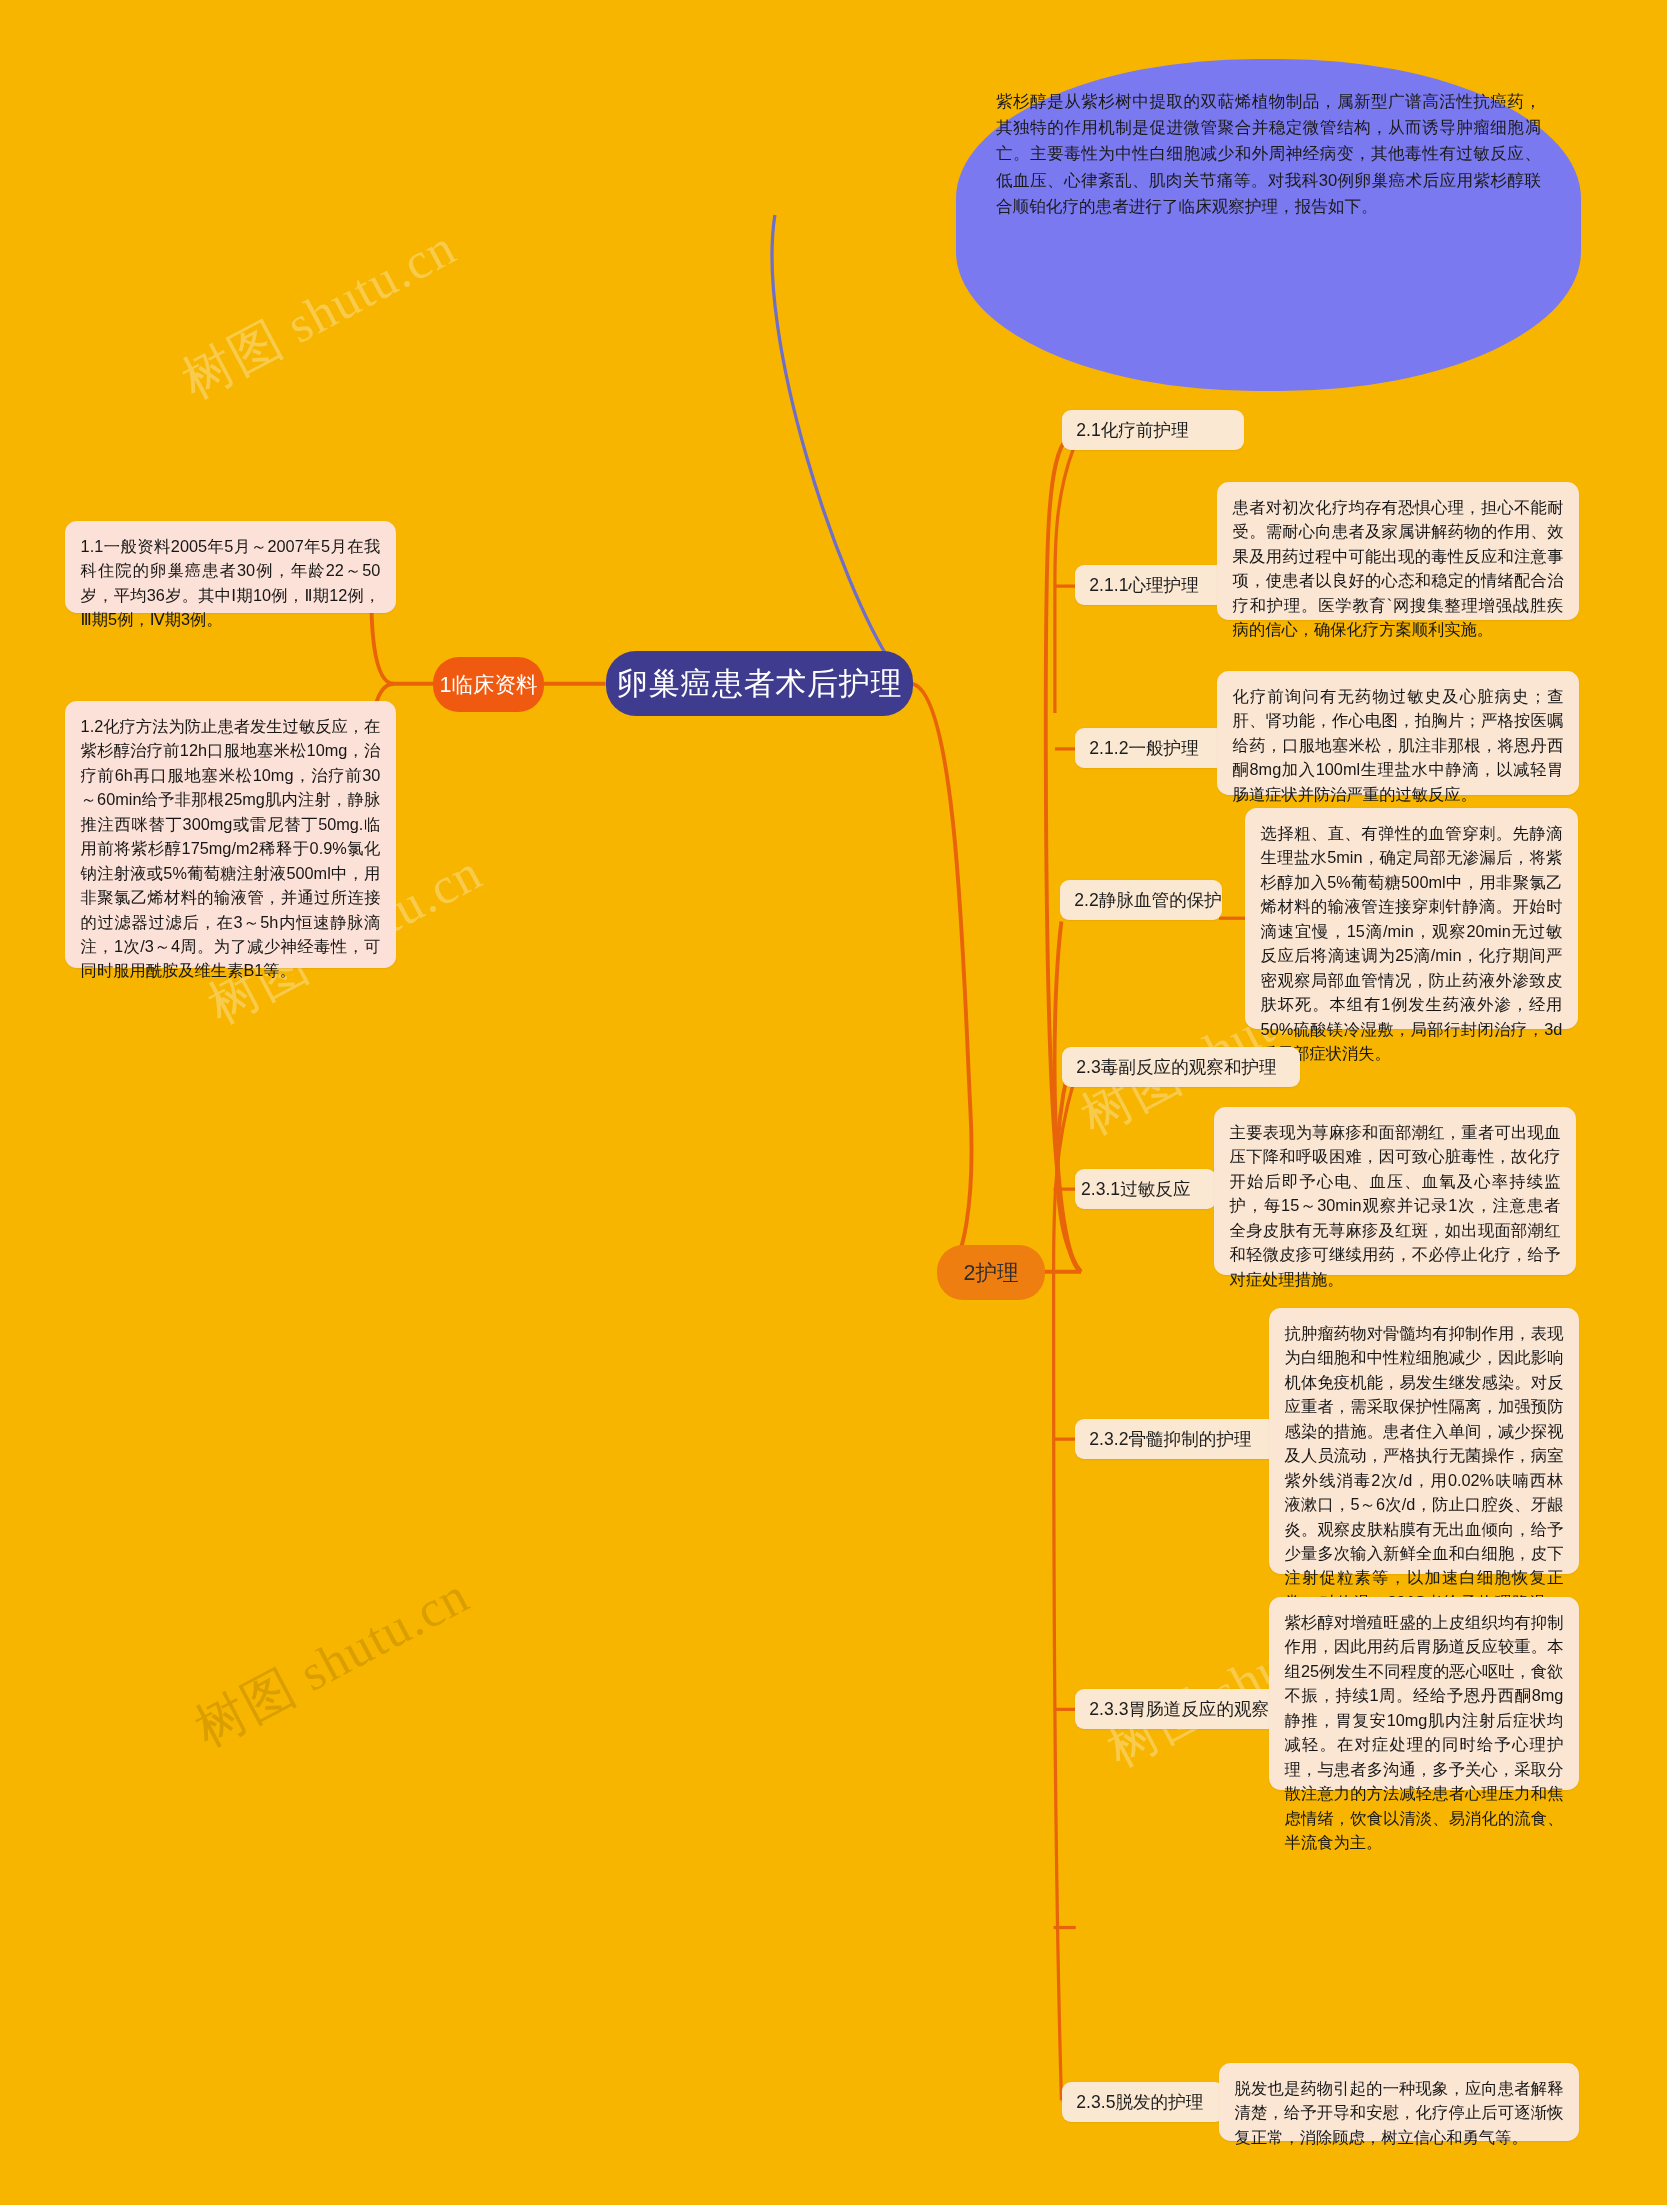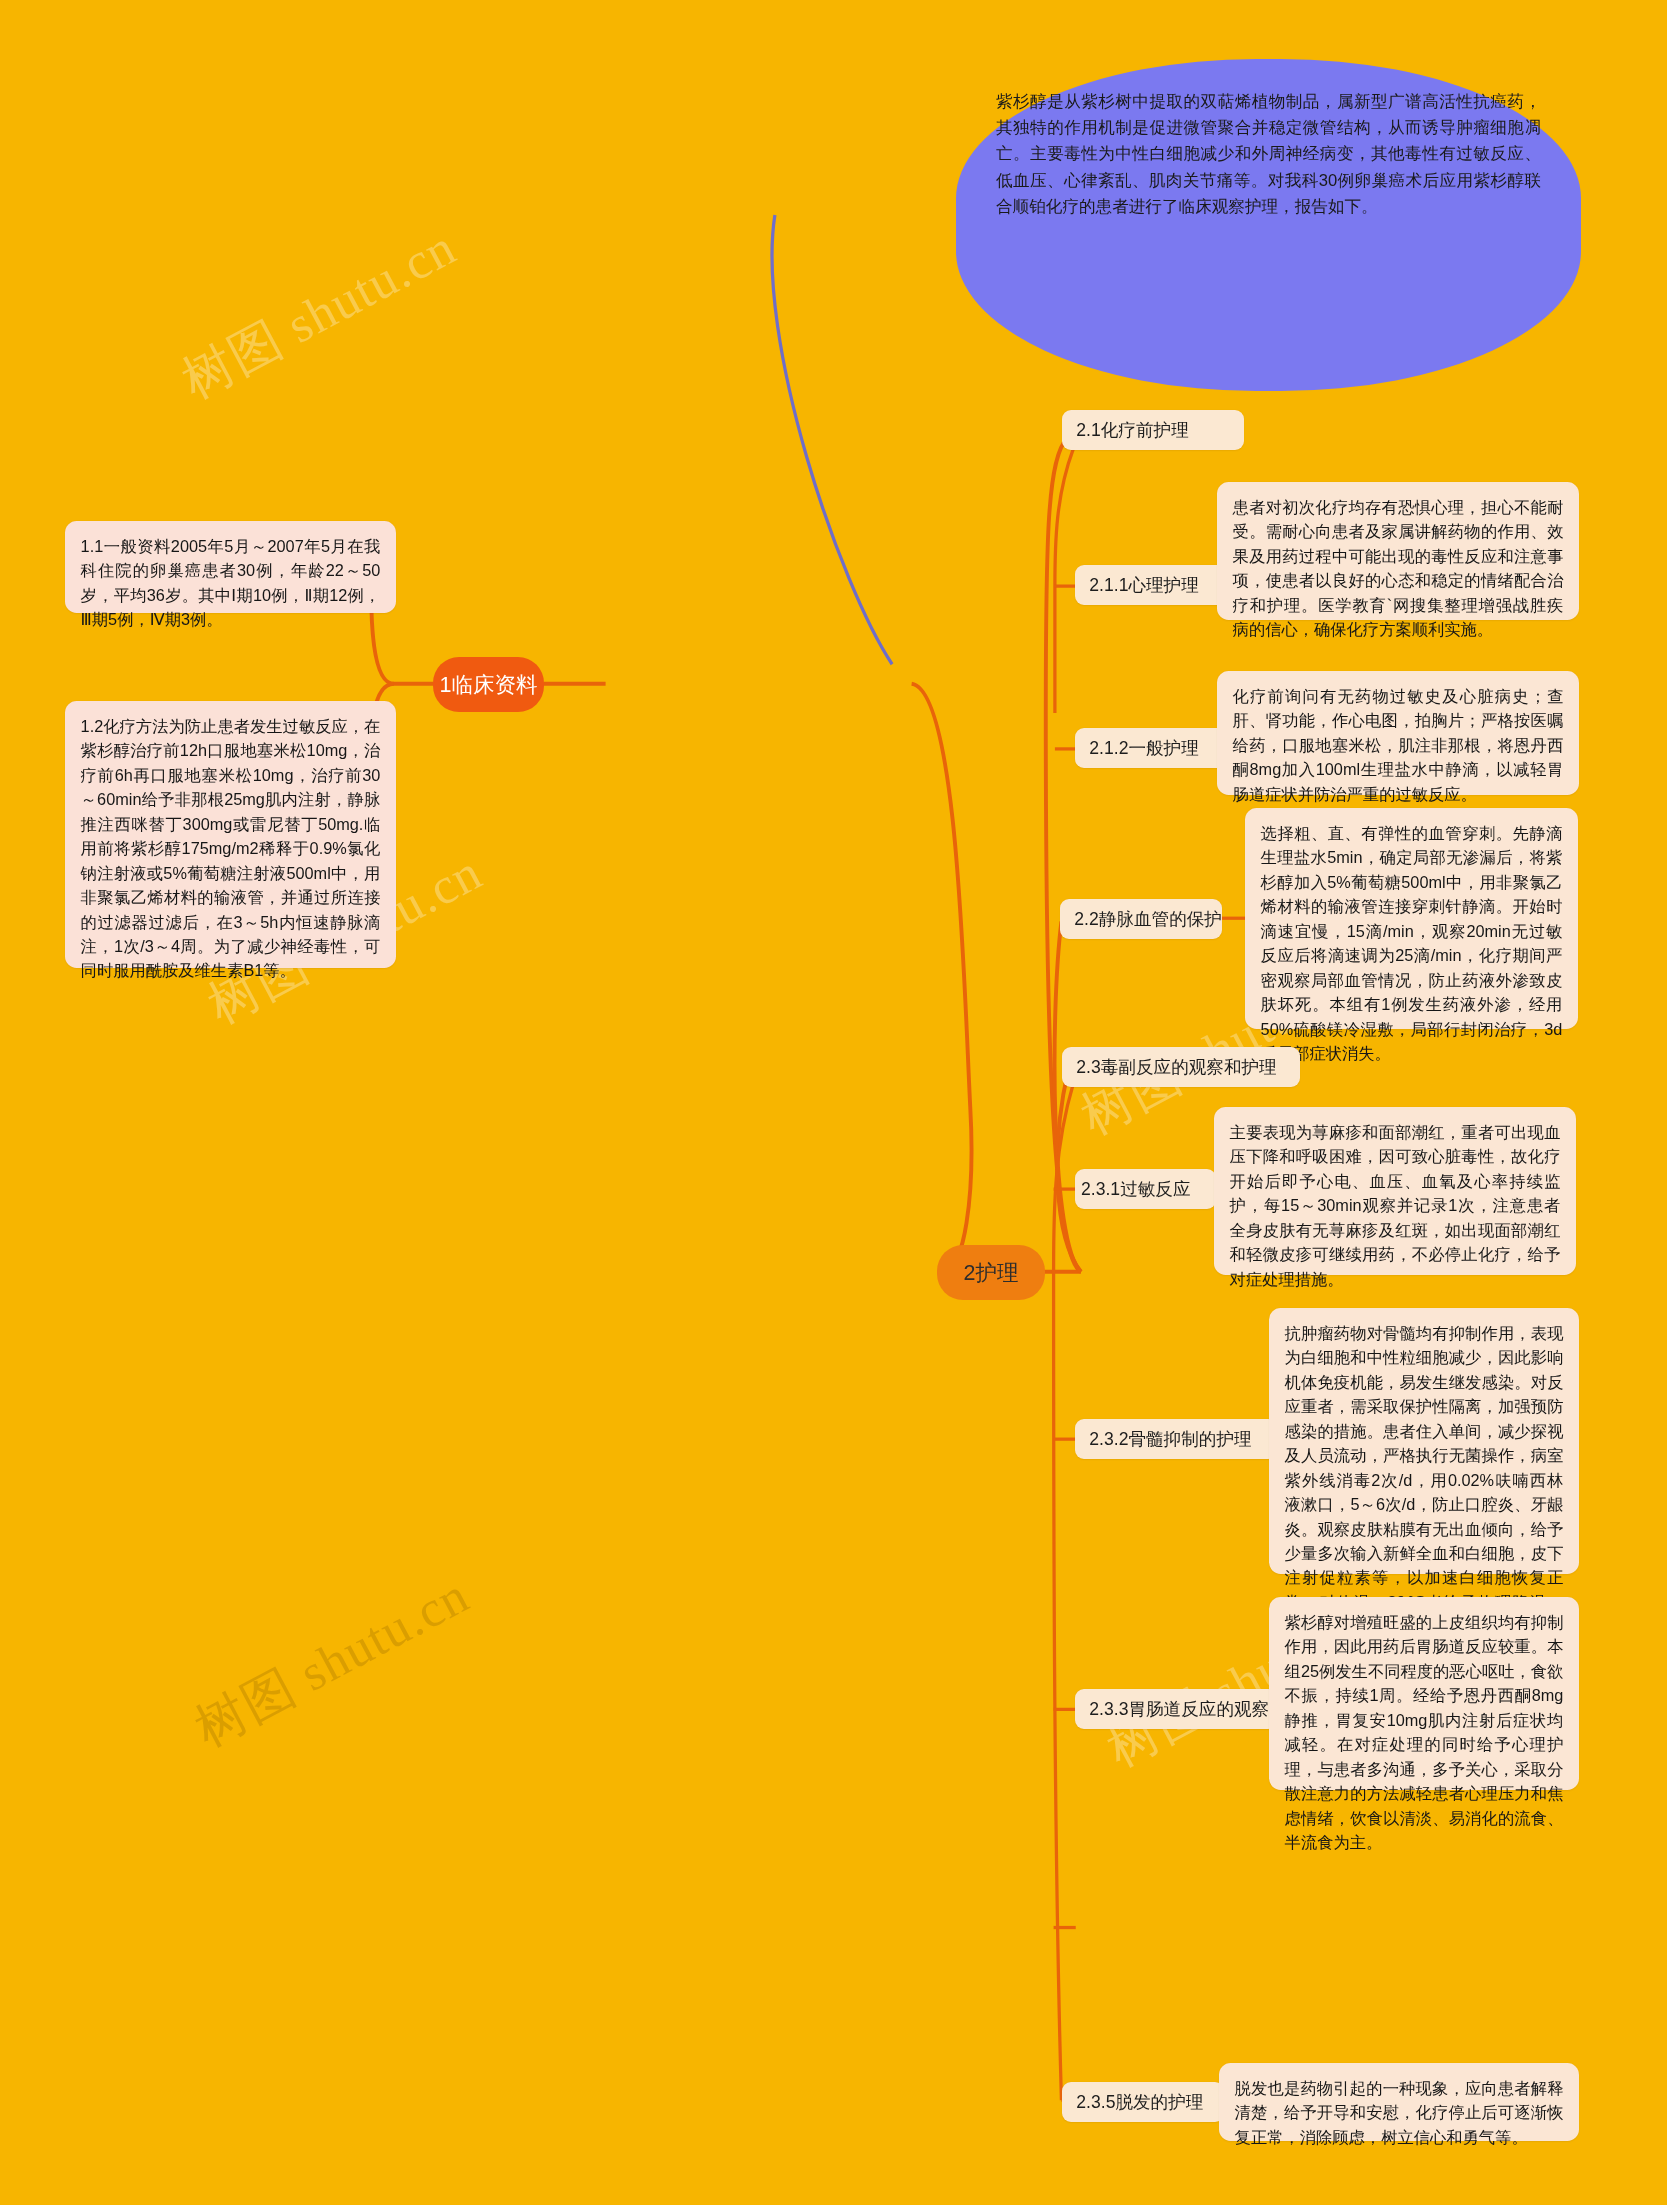--- a/index.html
+++ b/index.html
@@ -175,20 +175,23 @@
   <div class="wm" style="left:1068px; top:215px;">树图 shutu.cn</div>
   <div class="wm" style="left:195px; top:905px;">树图 shutu.cn</div>
   <div class="wm" style="left:1068px; top:1016px;">树图 shutu.cn</div>
   <div class="wm dark" style="left:182px; top:1628px;">树图 shutu.cn</div>
   <div class="wm" style="left:1094px; top:1648px;">树图 shutu.cn</div>
 
   <div class="node summary-ellipse" style="left:956px; top:59px; width:625px; height:332px;">
     <span>紫杉醇是从紫杉树中提取的双萜烯植物制品，属新型广谱高活性抗癌药，其独特的作用机制是促进微管聚合并稳定微管结构，从而诱导肿瘤细胞凋亡。主要毒性为中性白细胞减少和外周神经病变，其他毒性有过敏反应、低血压、心律紊乱、肌肉关节痛等。对我科30例卵巢癌术后应用紫杉醇联合顺铂化疗的患者进行了临床观察护理，报告如下。</span>
   </div>
 
+  <div class="node root-node" style="left:606px; top:651px; width:307px; height:65px;">
+    <span>卵巢癌患者术后护理</span>
+  </div>
 
   <div class="node branch-node hot" style="left:433px; top:657px; width:111px; height:55px;">
     <span>1临床资料</span>
   </div>
 
   <div class="node detail-box pinkish" style="left:65px; top:521px; width:331px; height:92px;">
     <span>1.1一般资料2005年5月～2007年5月在我科住院的卵巢癌患者30例，年龄22～50岁，平均36岁。其中Ⅰ期10例，Ⅱ期12例，Ⅲ期5例，Ⅳ期3例。</span>
   </div>
 
   <div class="node detail-box pinkish" style="left:65px; top:657px; width:331px; height:267px;margin-top:44px;">
@@ -210,21 +213,21 @@
     <span>患者对初次化疗均存有恐惧心理，担心不能耐受。需耐心向患者及家属讲解药物的作用、效果及用药过程中可能出现的毒性反应和注意事项，使患者以良好的心态和稳定的情绪配合治疗和护理。医学教育`网搜集整理增强战胜疾病的信心，确保化疗方案顺利实施。</span>
   </div>
 
   <div class="node label-chip" style="left:1075px; top:728px; width:169px; height:40px;">
     <span>2.1.2一般护理</span>
   </div>
   <div class="node detail-box" style="left:1217px; top:671px; width:362px; height:124px;">
     <span>化疗前询问有无药物过敏史及心脏病史；查肝、肾功能，作心电图，拍胸片；严格按医嘱给药，口服地塞米松，肌注非那根，将恩丹西酮8mg加入100ml生理盐水中静滴，以减轻胃肠道症状并防治严重的过敏反应。</span>
   </div>
 
-  <div class="node label-chip" style="left:1060px; top:899px; width:162px; height:40px;">
+  <div class="node label-chip" style="left:1060px; top:880px; width:162px; height:40px;">
     <span>2.2静脉血管的保护</span>
   </div>
   <div class="node detail-box" style="left:1245px; top:808px; width:333px; height:221px;">
     <span>选择粗、直、有弹性的血管穿刺。先静滴生理盐水5min，确定局部无渗漏后，将紫杉醇加入5%葡萄糖500ml中，用非聚氯乙烯材料的输液管连接穿刺针静滴。开始时滴速宜慢，15滴/min，观察20min无过敏反应后将滴速调为25滴/min，化疗期间严密观察局部血管情况，防止药液外渗致皮肤坏死。本组有1例发生药液外渗，经用50%硫酸镁冷湿敷，局部行封闭治疗，3d后局部症状消失。</span>
   </div>
 
   <div class="node label-chip" style="left:1062px; top:1047px; width:238px; height:40px;">
     <span>2.3毒副反应的观察和护理</span>
   </div>
 

